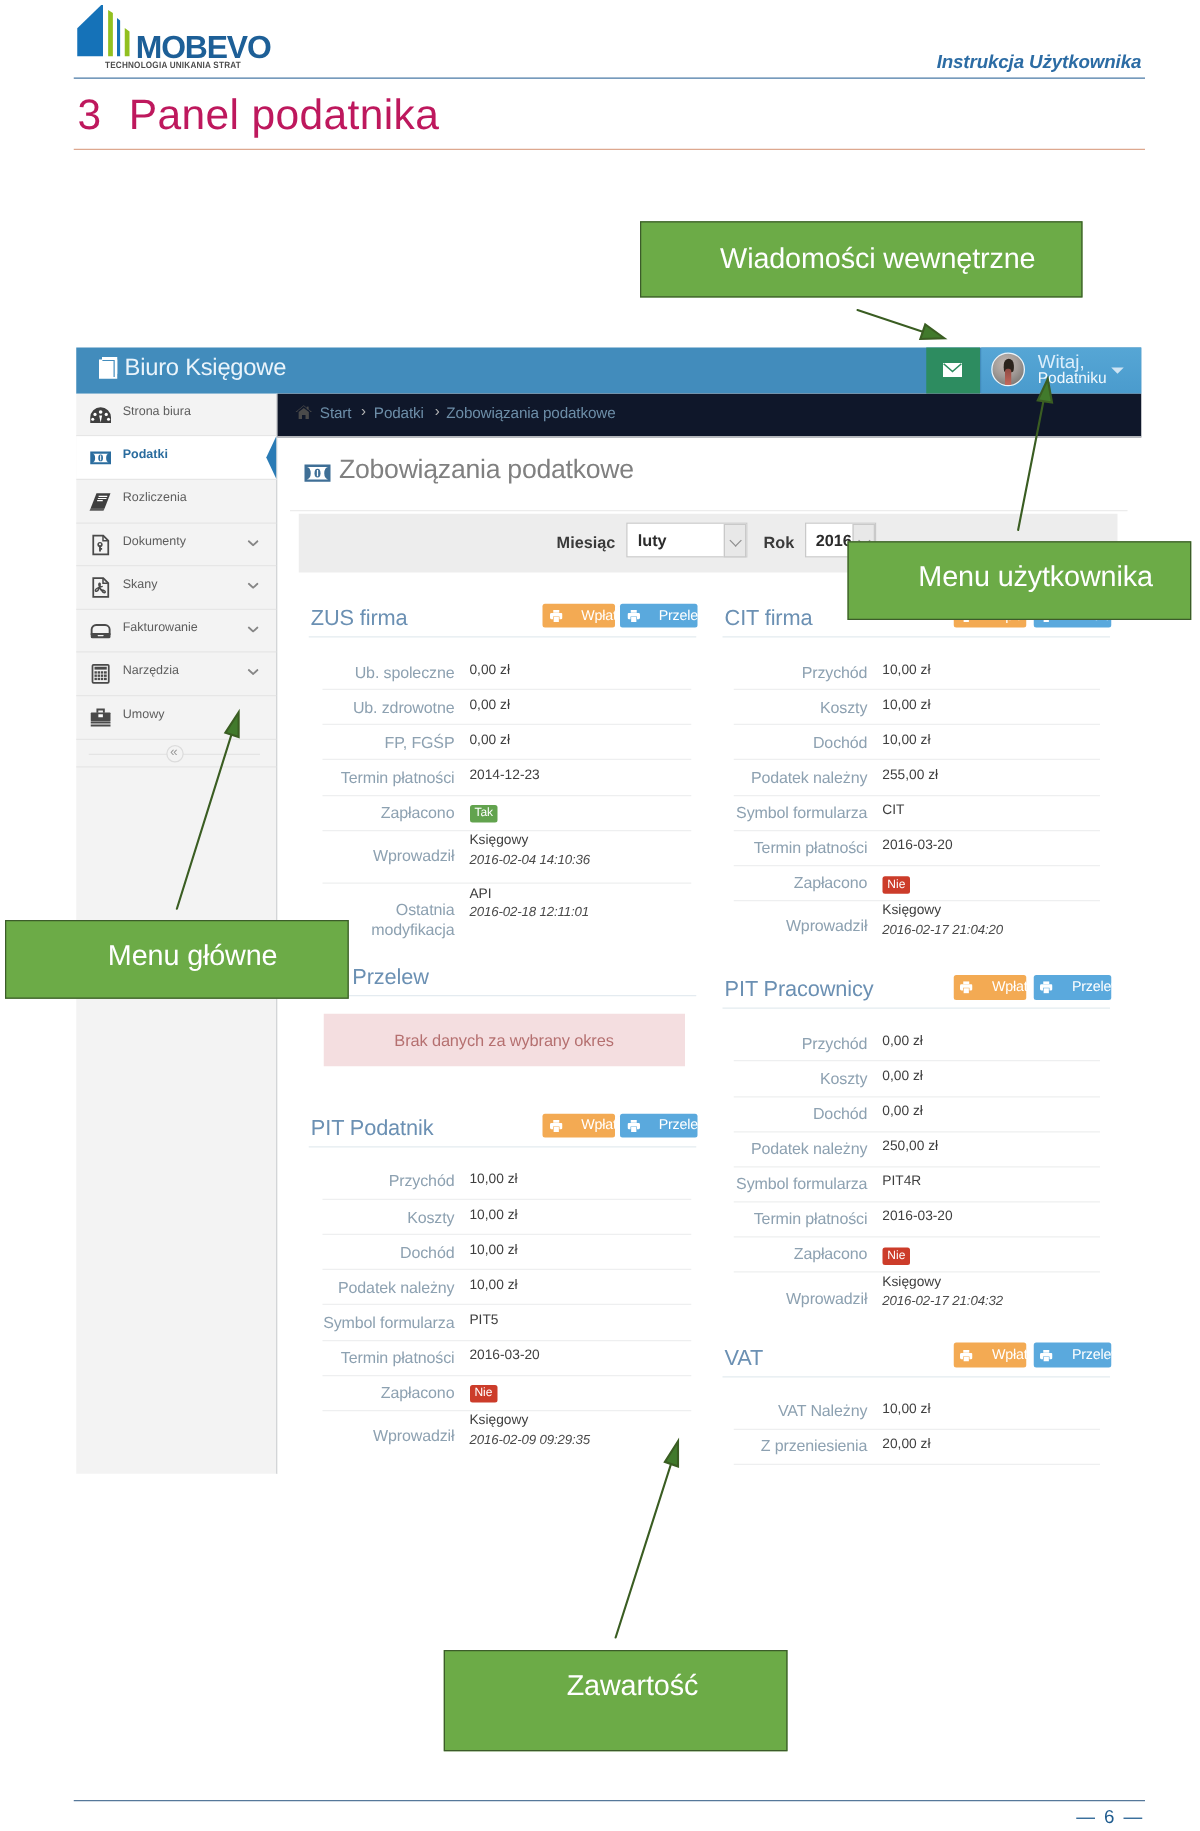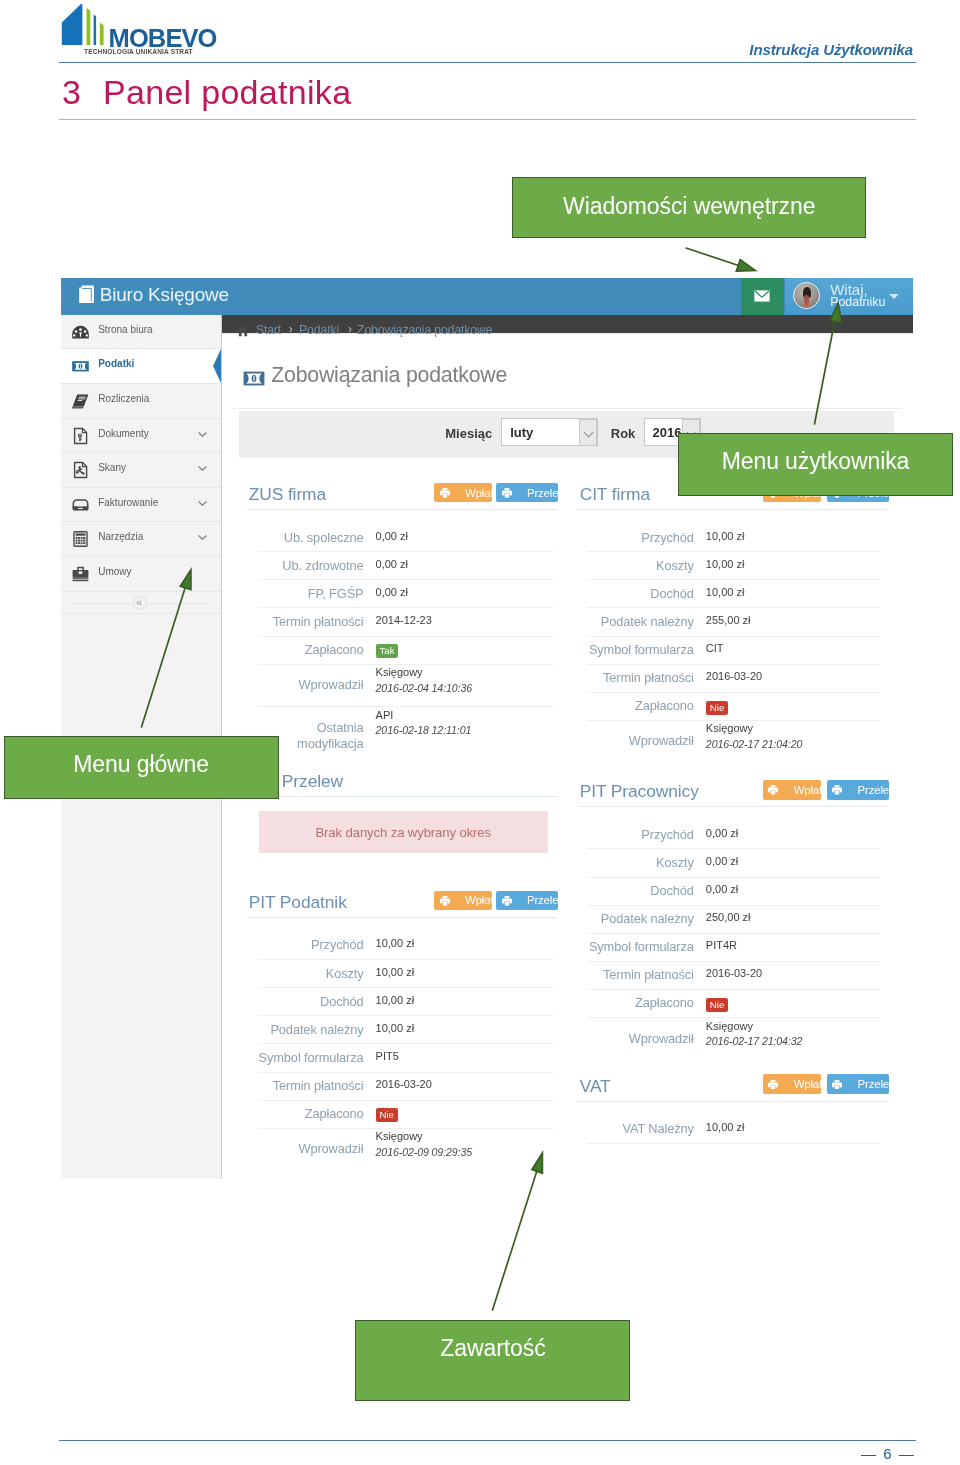--- a/index.html
+++ b/index.html
@@ -58,21 +58,21 @@
   .side-item .car{position:absolute;right:13px;top:13px;width:10px;height:6px;line-height:0;}
   .side-arrow{position:absolute;left:151.6px;top:0;width:0;height:0;
     border-top:17.3px solid transparent;border-bottom:17.3px solid transparent;border-right:8px solid #2a7bb5;}
   .collapse{position:absolute;left:0;width:159.6px;height:22.7px;border-bottom:1px solid #e6e6e6;box-sizing:border-box;}
   .collapse .line{position:absolute;left:9.6px;top:11.2px;width:137.2px;height:1px;background:#e4e4e4;}
   .collapse .circ{position:absolute;left:71.6px;top:4.5px;width:14.2px;height:14.2px;border-radius:50%;
     background:#f3f3f3;border:1px solid #dcdcdc;box-sizing:border-box;}
   .collapse .circ span{position:absolute;left:2.2px;top:-0.8px;font-size:11px;color:#9a9a9a;}
 
   .content{position:absolute;left:160.6px;top:36.8px;width:691.4px;height:864.5px;background:#fff;}
-  .crumb{position:absolute;left:0;top:0;width:691.4px;height:19px;background:#404040;border-bottom:1px solid #ececec;box-sizing:border-box;}
+  .crumb{position:absolute;left:0;top:0;width:691.4px;height:35px;background:#0f172a;border-bottom:1px solid #ececec;box-sizing:border-box;}
   .crumb .home{position:absolute;left:14.4px;top:8.7px;width:14px;height:13px;}
   .crumb .txt{position:absolute;top:8.6px;font-size:12.2px;color:#6d8ea8;letter-spacing:-0.1px;}
   .crumb .sep{position:absolute;top:7.6px;font-size:12px;color:#b5b5b5;}
   .page-title{position:absolute;left:24.9px;top:48px;font-size:21.3px;color:#808080;font-weight:400;}
   .page-title .ti{position:absolute;left:-4px;top:4.7px;width:22px;height:15px;}
   .page-title .tt{position:absolute;left:24.5px;top:0;white-space:nowrap;color:#808080;letter-spacing:-0.2px;}
   .title-rule{position:absolute;left:10px;top:93.1px;width:670px;height:1px;background:#ececec;}
 
   .filterbar{position:absolute;left:17.5px;top:96.2px;width:655px;height:46.6px;background:#ededed;}
   .flt-lbl{position:absolute;font-size:13px;color:#3a3a3a;font-weight:bold;top:15px;white-space:nowrap;}
@@ -108,21 +108,21 @@
     font-size:9.6px;color:#fff;line-height:11.5px;}
   .badge.yes{background:#62a34e;}
   .badge.no{background:#cc3c2a;}
 
   .notice{position:absolute;background:#f4dee0;color:#b57070;font-size:13.1px;text-align:center;letter-spacing:-0.1px;}
   .notice span{position:absolute;left:0;top:14px;width:100%;}
 
   
   .anno{position:absolute;background:#6cab47;border:1.3px solid #3c5c2a;box-sizing:border-box;}
   .anno span{position:absolute;left:0;width:100%;text-align:center;color:#fff;
-    font-family:"Liberation Sans",sans-serif;letter-spacing:-0.1px;line-height:22px;}
+    font-family:"Liberation Sans",sans-serif;letter-spacing:-0.1px;line-height:22px;padding-left:13px;}
   .arrow{position:absolute;overflow:visible;}
 </style>
 </head>
 <body>
 
 <div class="page">
 
   <div class="doc-logo">
     <svg width="160" height="56" viewBox="0 0 160 56">
       <polygon points="0.8,20.5 20,2 21.4,2 21.4,43 0.8,43" fill="#1572b8"></polygon>
@@ -534,20 +534,24 @@
                   <path d="M2.6 0 L7.4 0 L7.4 2.3 L2.6 2.3 Z" fill="#fff"></path>
                   <path d="M1.1 2.5 L8.9 2.5 A1.1 1.1 0 0 1 10 3.6 L10 6.3 A1.1 1.1 0 0 1 8.9 7.4 L7.6 7.4 L7.6 5.2 L2.4 5.2 L2.4 7.4 L1.1 7.4 A1.1 1.1 0 0 1 0 6.3 L0 3.6 A1.1 1.1 0 0 1 1.1 2.5 Z" fill="#fff"></path>
                   <path d="M2.9 5.6 L7.1 5.6 L7.1 9.6 L2.9 9.6 Z" fill="#fff"></path>
                 </svg></span><span class="t">Przelew</span></span>
             <span class="crule"></span>
             <div class="rows" style="left:9.2px;width:293.3px">
               <div class="drow">
                 <span class="dl" style="width:107px">VAT Należny</span>
                 <span class="dv" style="left:119px">10,00 zł</span>
               </div>
+              <div class="drow">
+                <span class="dl" style="width:107px">Z przeniesienia</span>
+                <span class="dv" style="left:119px">20,00 zł</span>
+              </div>
             </div>
           </div>
           <div class="card" style="left: 24.9px; top: 457.7px; width: 310.5px;">
             <span class="ctitle" style="left:35.2px">Przelew</span>
             <span class="crule"></span>
           </div>
           <div class="notice" style="left: 36.8px; top: 496.7px; width: 289.3px; height: 41.9px;">
             <span>Brak danych za wybrany okres</span>
           </div>
         </div>

